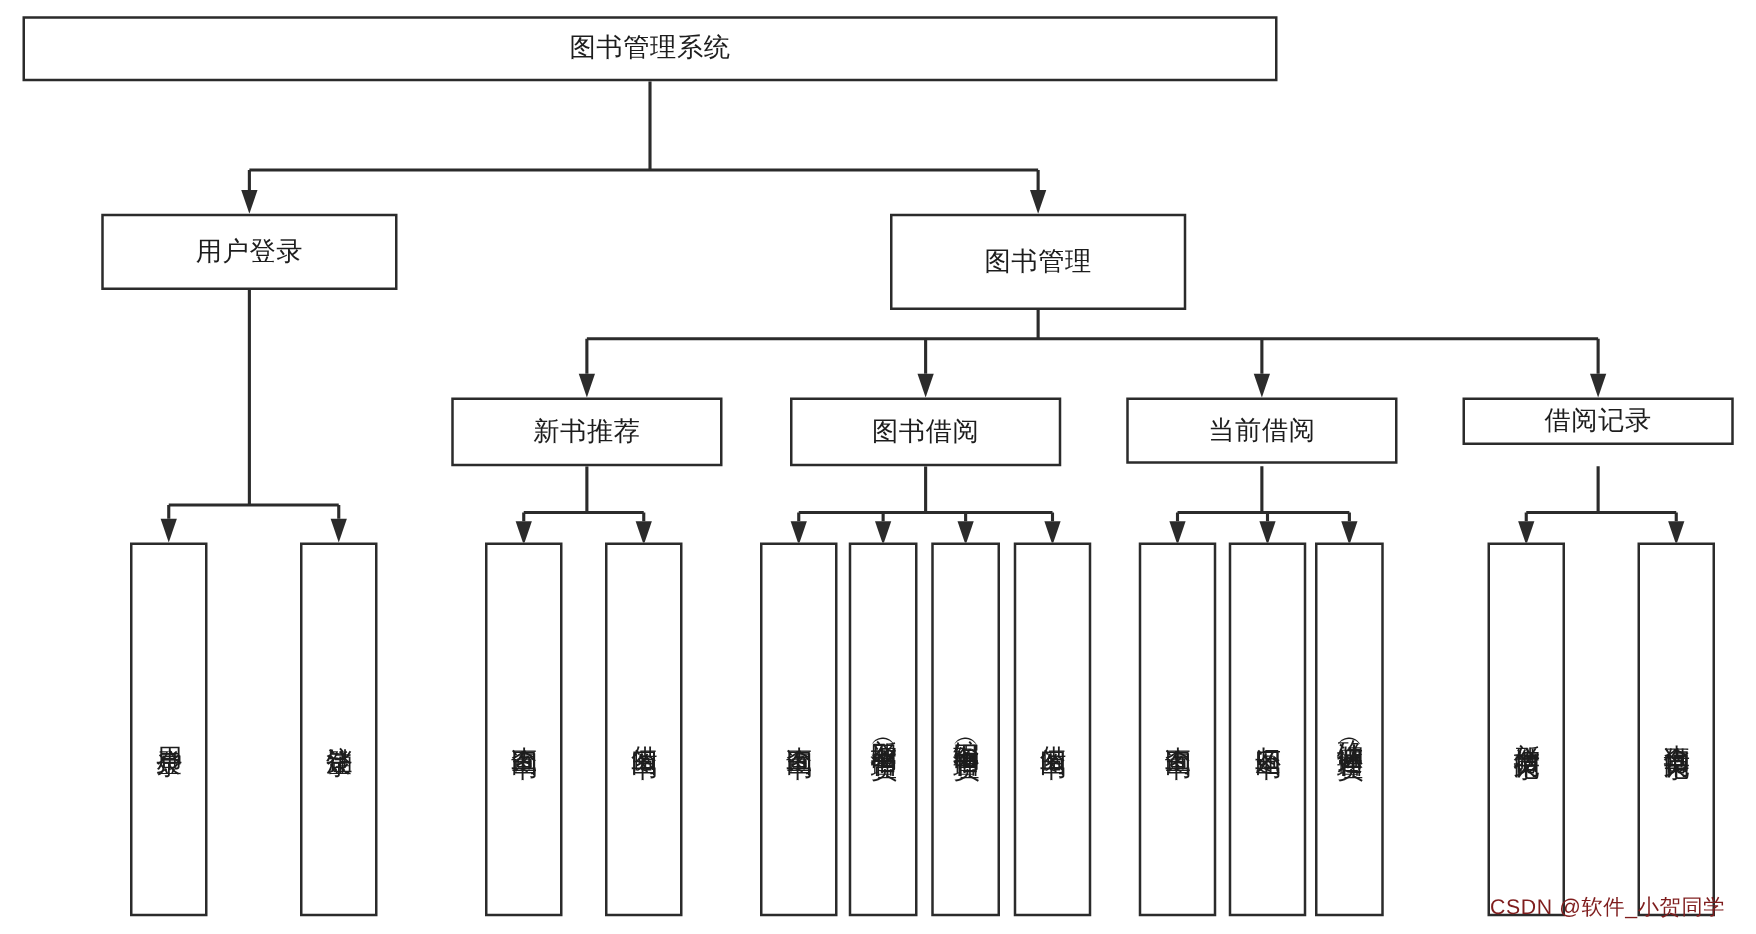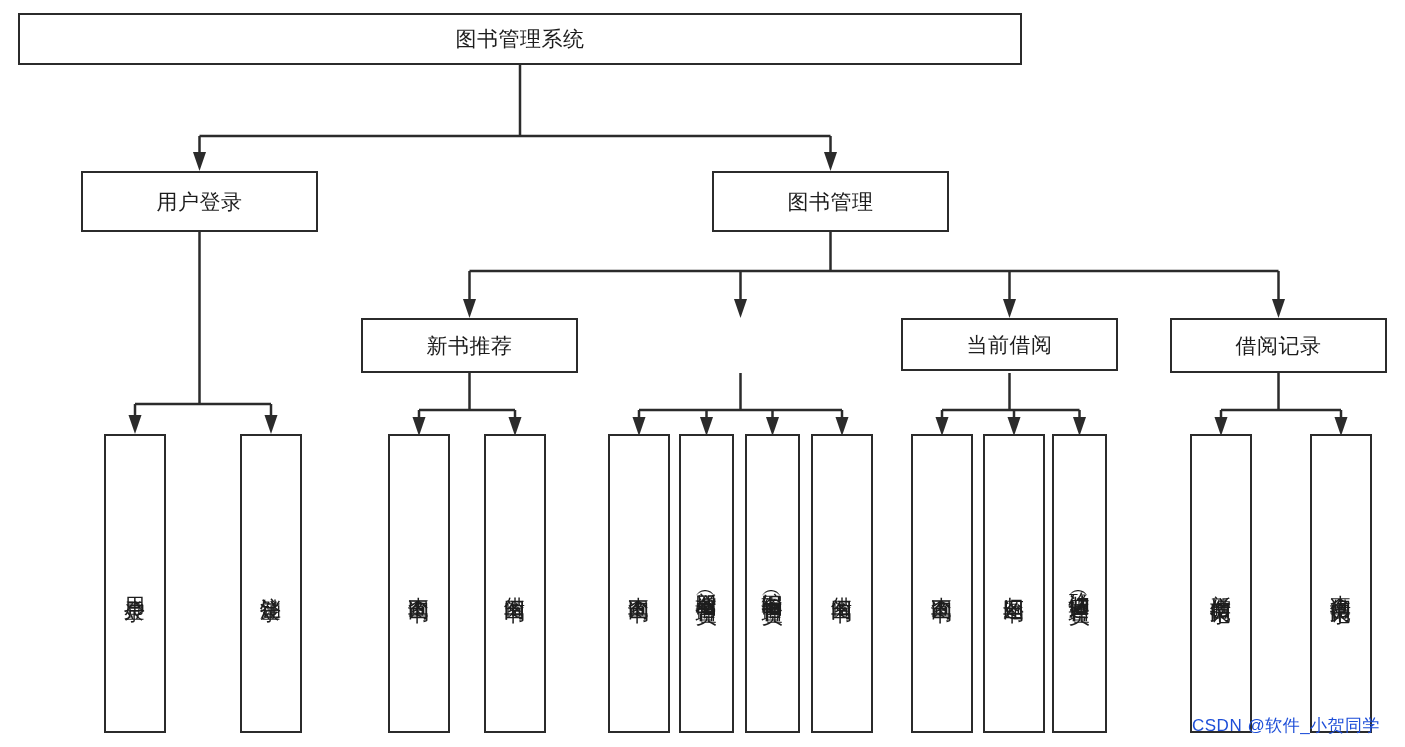--- a/index.html
+++ b/index.html
@@ -58,21 +58,21 @@
     text-orientation: upright;
     font-size: 21px;
     line-height: 1.0;
     letter-spacing: 2px;
     max-height: 100%;
     white-space: nowrap;
   }
   .watermark {
     position: absolute;
     font-size: 17px;
-    color: #1d4ed8;
+    color: #7f1d1d;
     white-space: nowrap;
     letter-spacing: 0.5px;
     user-select: none;
   }
 </style>
 </head>
 <body>
 
 <div id="canvas">
 
@@ -131,31 +131,34 @@
       <polygon points="1334.5,417 1347.5,417 1341,436" fill="#2b2b2b"></polygon>
     </svg>
 
   <div class="node h" id="n-root" style="left: 18px; top: 13px; width: 1004px; height: 52px;">
     <span class="lbl">图书管理系统</span>
   </div>
 
   <div class="node h" id="n-t2-0" style="left: 81px; top: 171px; width: 237px; height: 61px;">
     <span class="lbl">用户登录</span>
   </div>
-  <div class="node h" id="n-t2-1" style="left: 712px; top: 171px; width: 237px; height: 61px;">
+  <div class="node h" id="n-t2-1" style="left: 712px; top: 171px; width: 237px; height: 77px;">
     <span class="lbl">图书管理</span>
   </div>
 
   <div class="node h" id="n-t3-0" style="left: 361px; top: 318px; width: 217px; height: 55px;">
     <span class="lbl">新书推荐</span>
   </div>
+  <div class="node h" id="n-t3-1" style="left: 632px; top: 318px; width: 217px; height: 55px;">
+    <span class="lbl">图书借阅</span>
+  </div>
   <div class="node h" id="n-t3-2" style="left: 901px; top: 318px; width: 217px; height: 53px;">
     <span class="lbl">当前借阅</span>
   </div>
-  <div class="node h" id="n-t3-3" style="left: 1170px; top: 318px; width: 217px; height: 55px;">
+  <div class="node h" id="n-t3-3" style="left: 1170px; top: 318px; width: 217px; height: 38px;">
     <span class="lbl">借阅记录</span>
   </div>
 
   <div class="node v" id="n-lf-0" style="left: 104px; top: 434px; width: 62px; height: 299px;">
     <span class="lbl">用户登录</span>
   </div>
   <div class="node v" id="n-lf-1" style="left: 240px; top: 434px; width: 62px; height: 299px;">
     <span class="lbl">注销登录</span>
   </div>
   <div class="node v" id="n-lf-2" style="left: 388px; top: 434px; width: 62px; height: 299px;">

